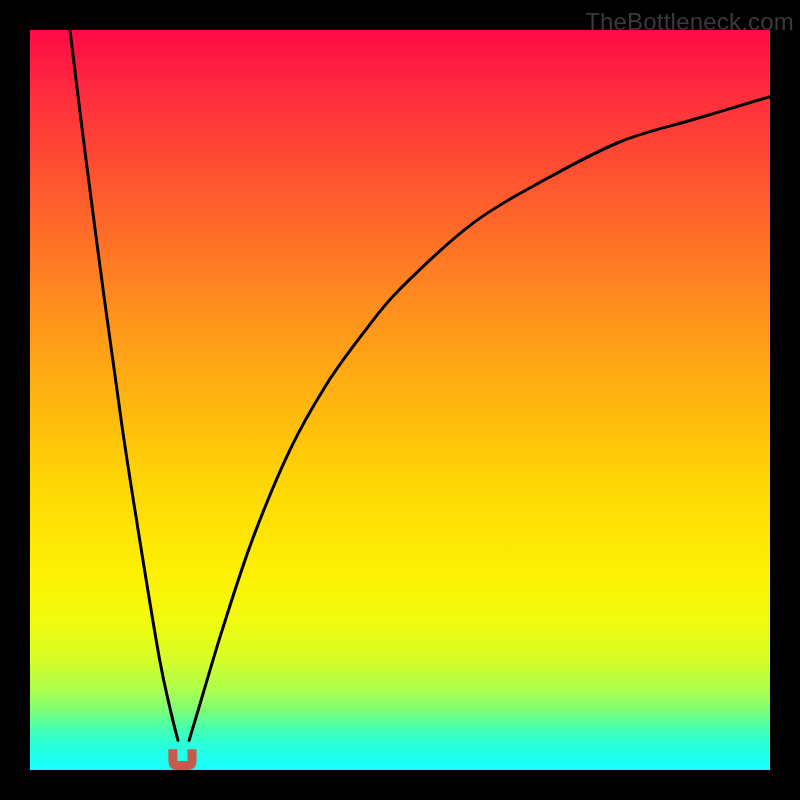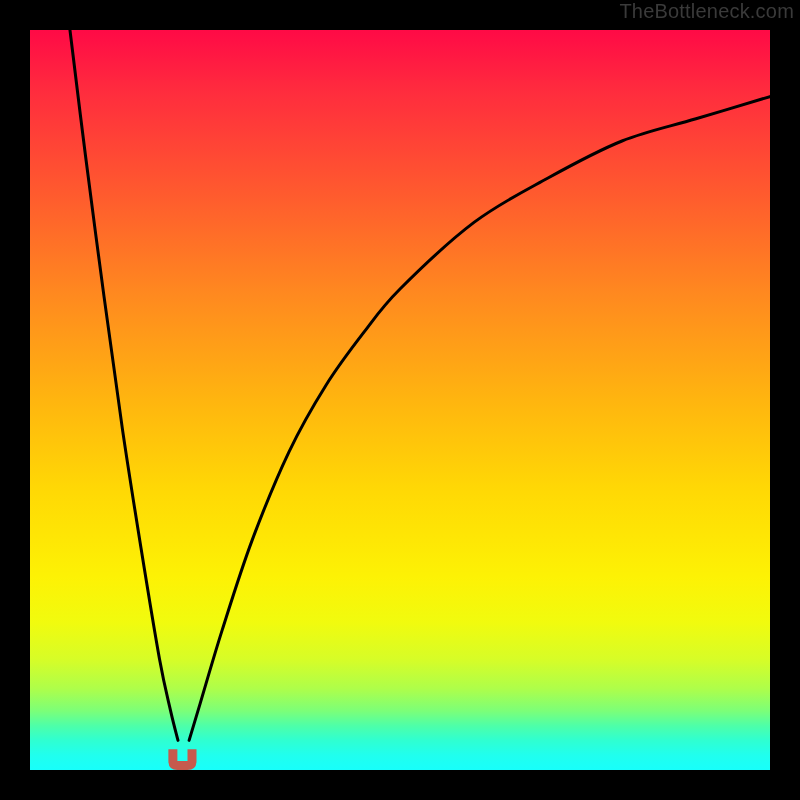--- a/index.html
+++ b/index.html
@@ -30,24 +30,24 @@
       #aefe4a 89%,
       #7cff78 92%,
       #4effa8 94%,
       #2fffd1 96%,
       #20ffee 98%,
       #18fffb 100%
     );
   }
   .watermark {
     position: absolute;
-    top: 0;
+    top: 8px;
     right: 6px;
     color: #3a3a3a;
-    font-size: 20px;
+    font-size: 24px;
     font-weight: 500;
     letter-spacing: 0.2px;
     user-select: none;
   }
   svg.curve {
     position: absolute;
     left: 0; top: 0;
     width: 740px;
     height: 740px;
   }

